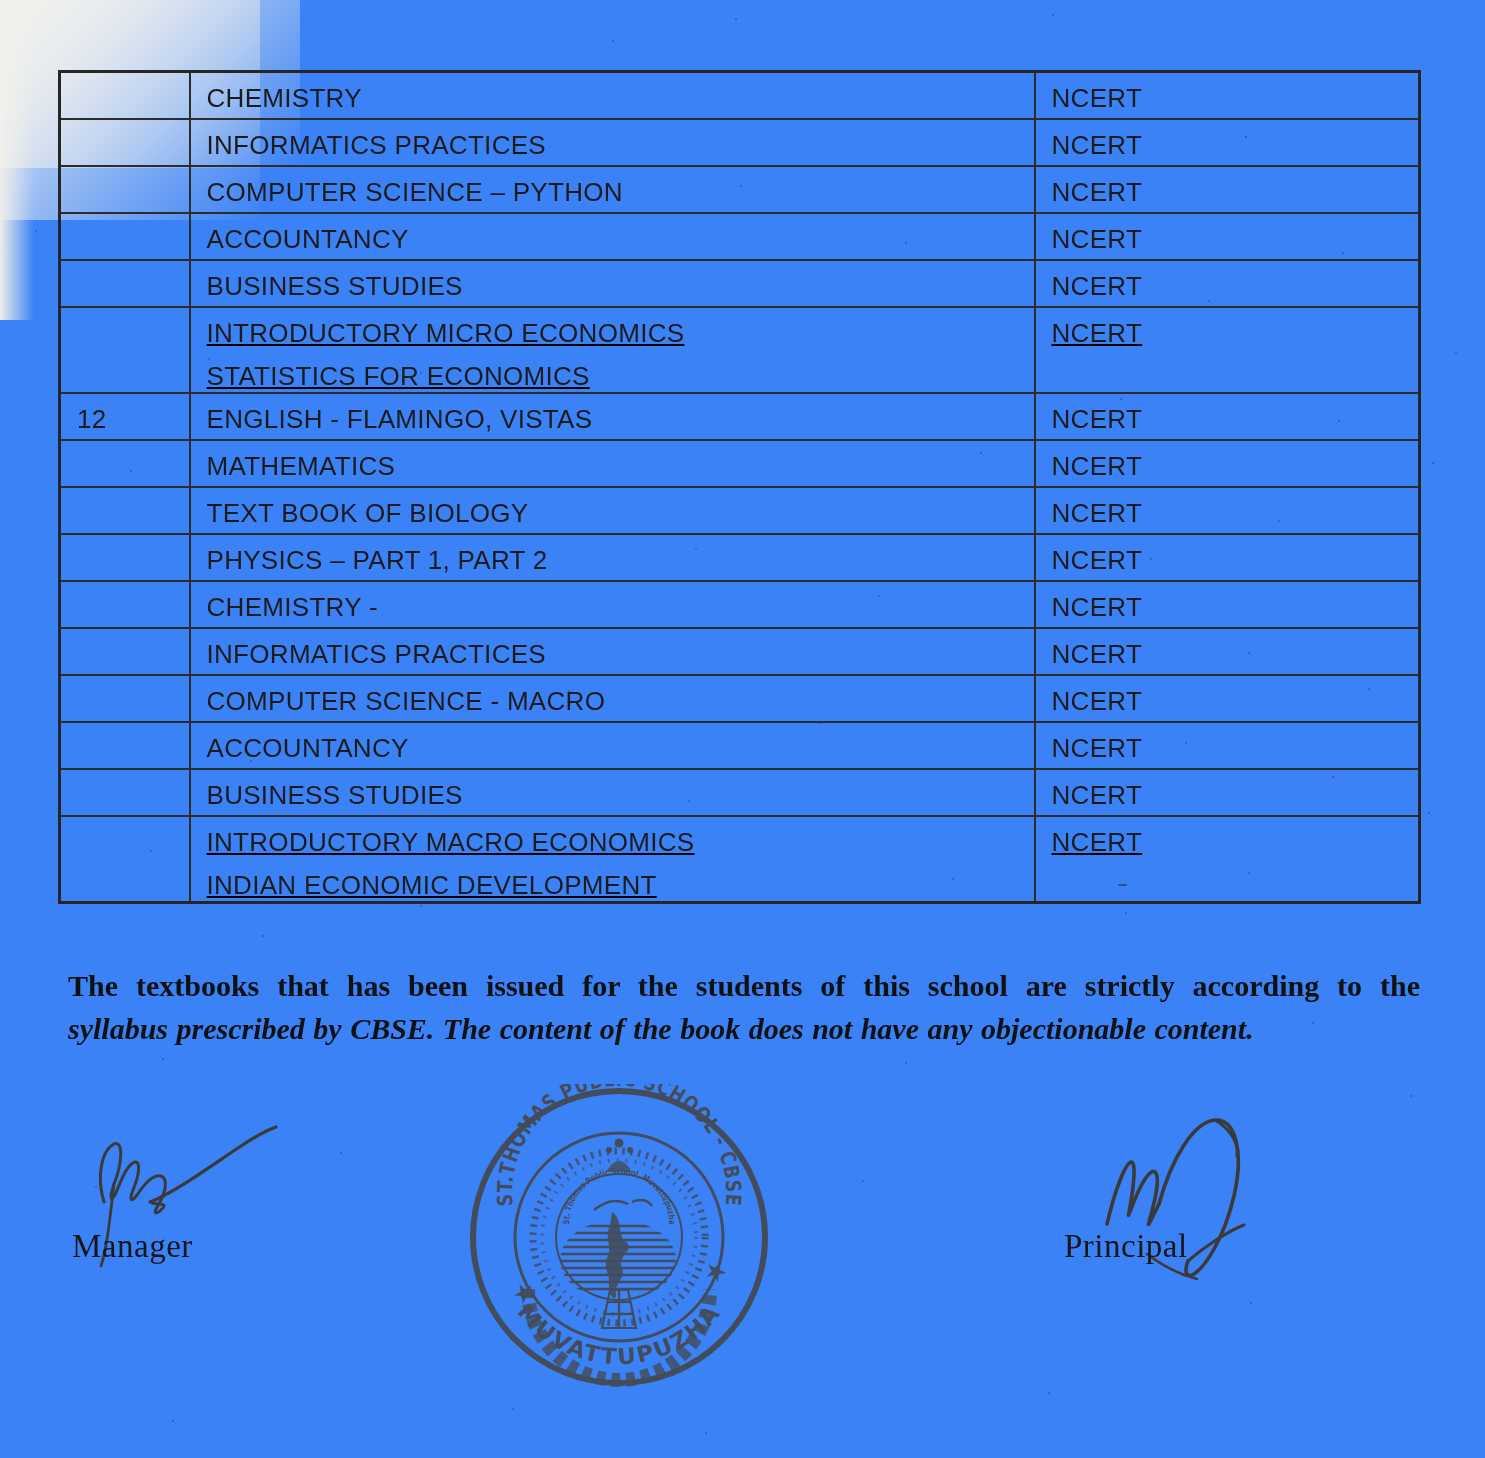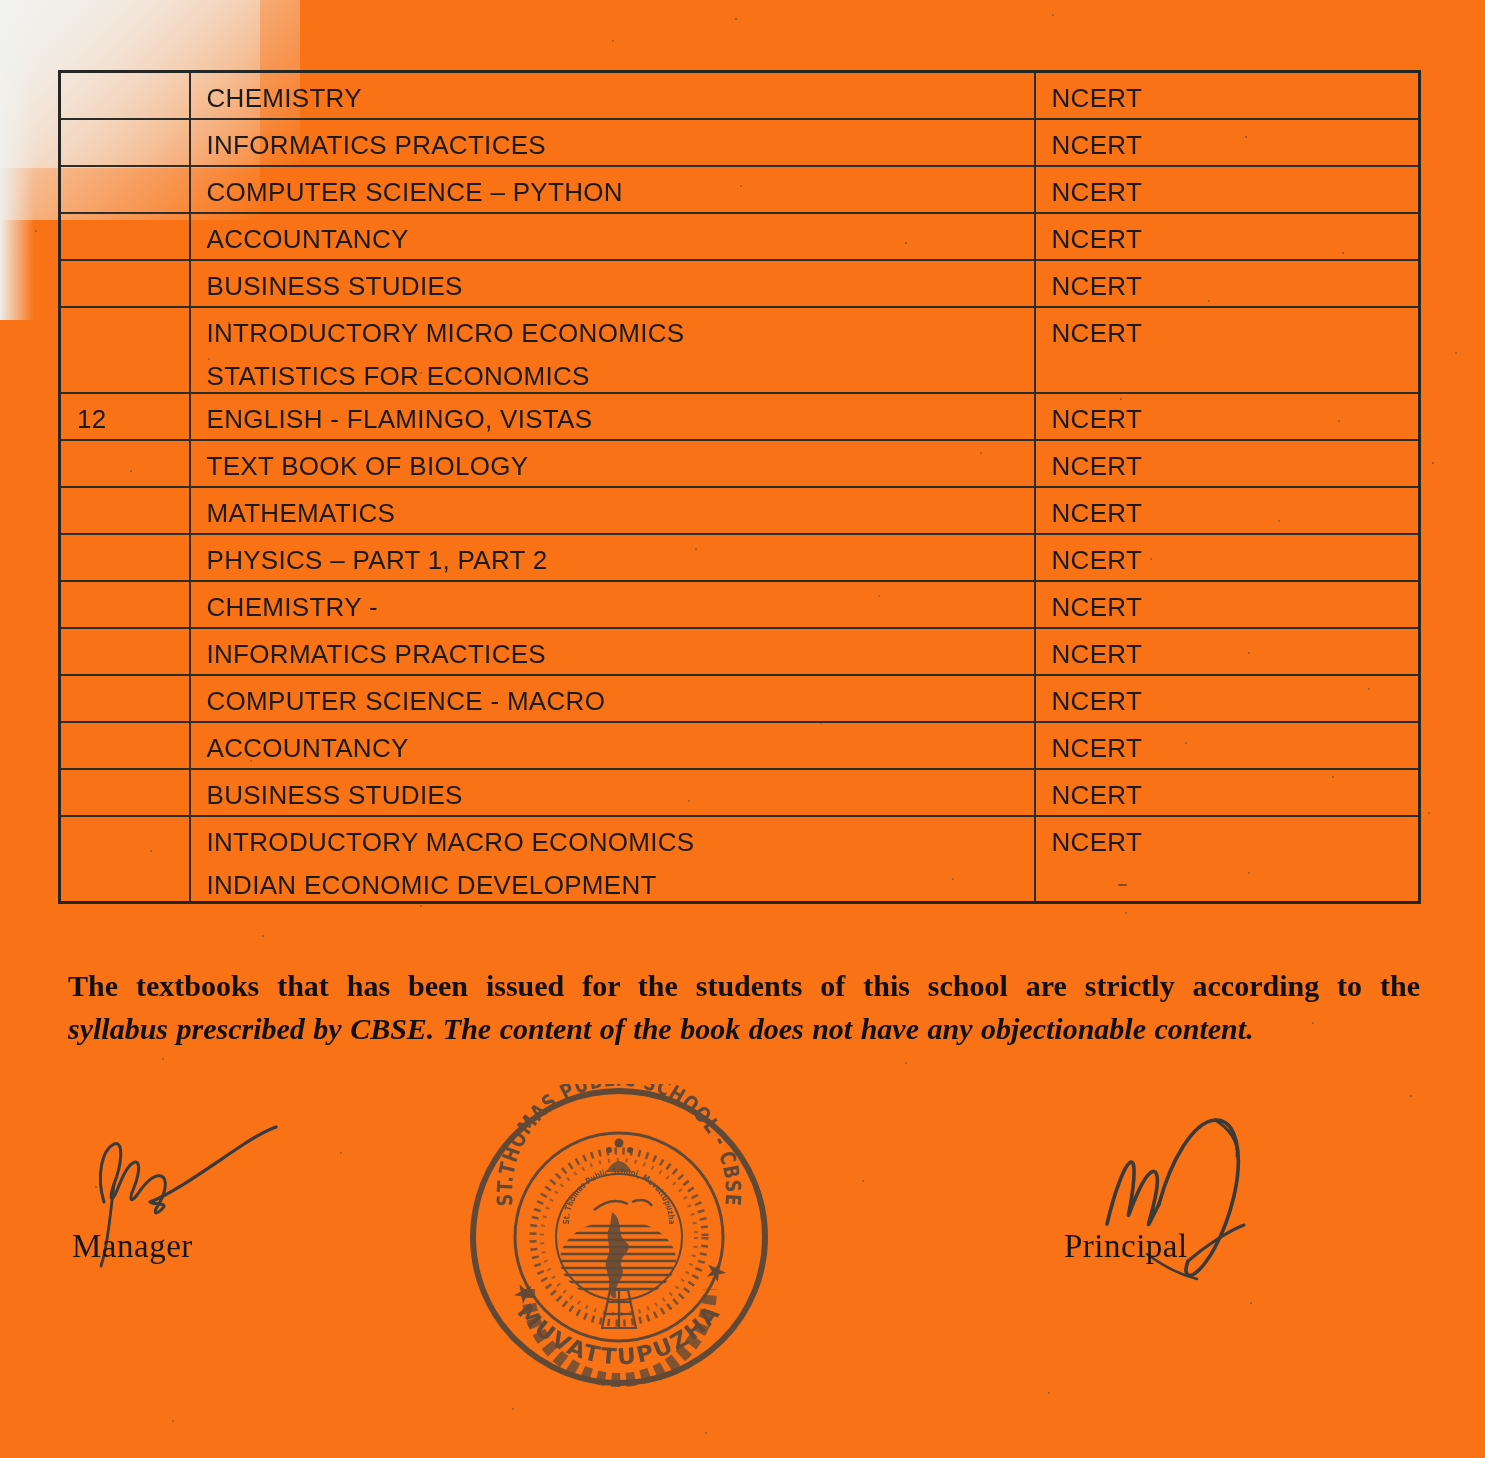--- a/index.html
+++ b/index.html
@@ -1,19 +1,19 @@
 <!DOCTYPE html>
 <html><head>
 <meta charset="utf-8">
 <style>
   html,body{margin:0;padding:0;background:#e8e8e6;}
   .page{
     position:relative;
     width:1485px;height:1458px;
-    background:#f97316;
+    background:#3b82f6;
     overflow:hidden;
     font-family:"Liberation Sans","DejaVu Sans",sans-serif;
   }
   
   .shade{position:absolute;pointer-events:none;}
   .shade-left{left:0;top:430;width:34px;height:320px;
     background:linear-gradient(to right,#ececе8,rgba(240,240,236,0));
     background:linear-gradient(to right,#ececе8,transparent);
     background:linear-gradient(to right,#eeeeea,rgba(252,252,250,0));}
   .shade-bottom-left{left:0;top:1290;width:300px;height:168px;
@@ -29,21 +29,21 @@
   }
   table.books td{
     border:2px solid #2c2c2a;
     vertical-align:top;
     padding:9px 6px 0 16px;
     font-size:26px;color:#1b1b1b;letter-spacing:.3px;
     line-height:32px;
     overflow:hidden;white-space:nowrap;
   }
   table.books tr{height:47px;}
-  table.books tr.tall{height:85px;}
+  table.books tr.tall{height:85px;text-decoration:underline;}
   table.books tr.tall:last-child{height:80px;}
   td.class-cell{padding-left:15px;}
   .book-line + .book-line{margin-top:11px;}
 
   
   .statement{
     position:absolute;left:68px;top:934px;width:1352px;
     font-family:"Liberation Serif","DejaVu Serif",serif;
     font-weight:700;font-size:30px;color:#111;
   }
@@ -131,28 +131,28 @@
         <tr>
           <td class="class-cell">12</td>
           <td>
             <div class="book-line">ENGLISH - FLAMINGO, VISTAS</div>
           </td>
           <td>NCERT</td>
         </tr>
         <tr>
           <td class="class-cell"></td>
           <td>
+            <div class="book-line">MATHEMATICS</div>
+          </td>
+          <td>NCERT</td>
+        </tr>
+        <tr>
+          <td class="class-cell"></td>
+          <td>
             <div class="book-line">TEXT BOOK OF BIOLOGY</div>
-          </td>
-          <td>NCERT</td>
-        </tr>
-        <tr>
-          <td class="class-cell"></td>
-          <td>
-            <div class="book-line">MATHEMATICS</div>
           </td>
           <td>NCERT</td>
         </tr>
         <tr>
           <td class="class-cell"></td>
           <td>
             <div class="book-line">PHYSICS – PART 1, PART 2</div>
           </td>
           <td>NCERT</td>
         </tr>

